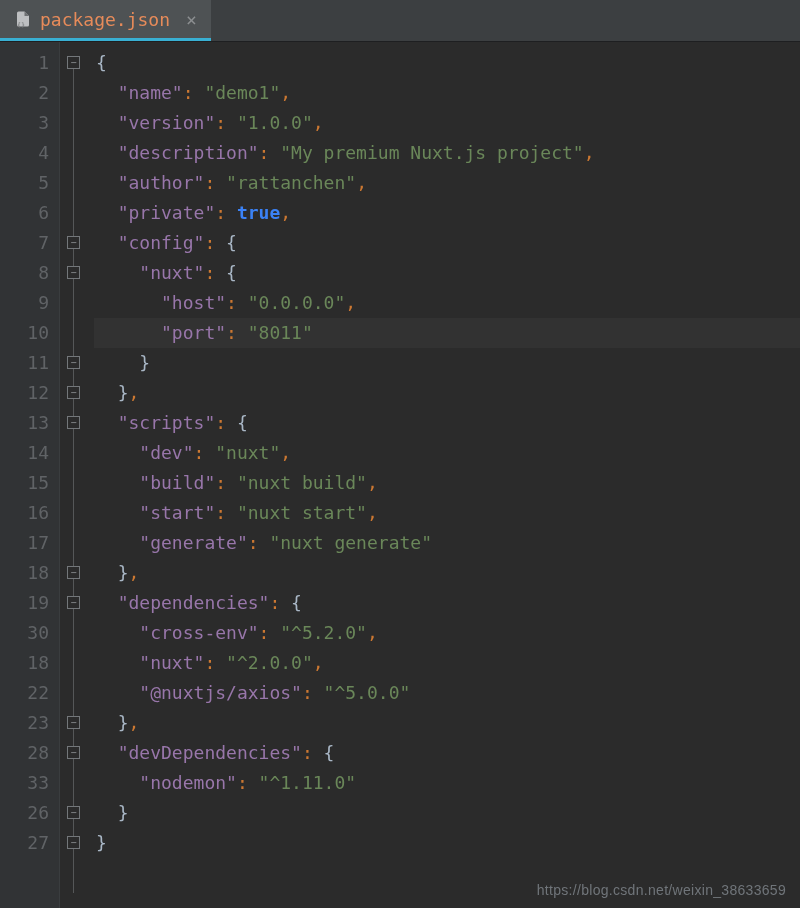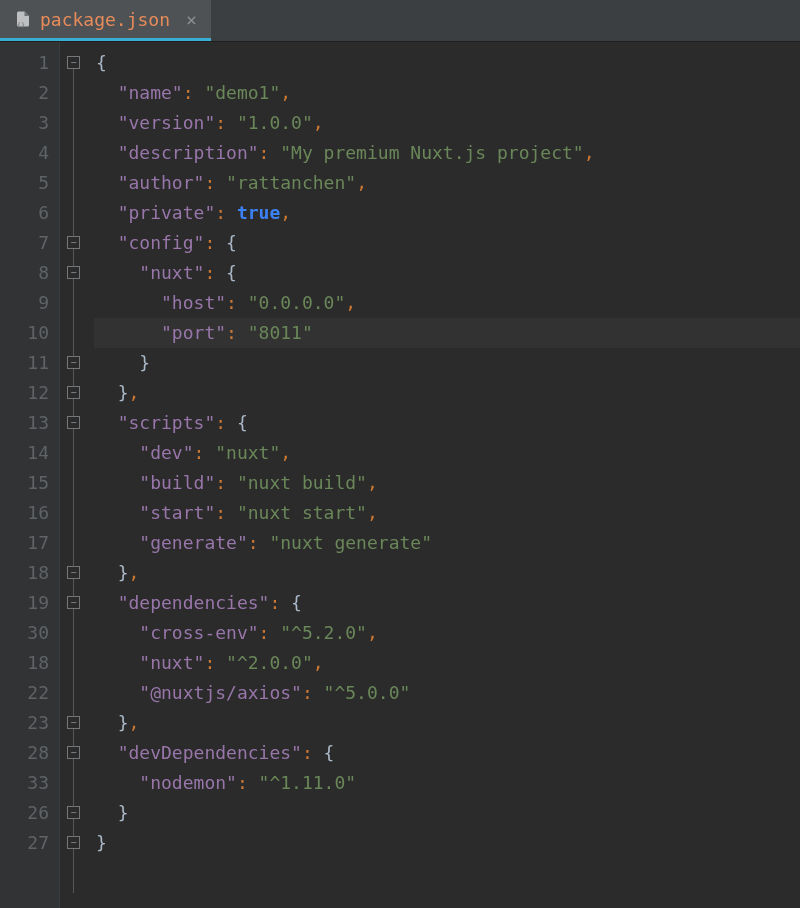--- a/index.html
+++ b/index.html
@@ -221,13 +221,14 @@
         <div class="row"><span>    </span><span class="k">"nuxt"</span><span class="p">: </span><span class="s">"^2.0.0"</span><span class="p">,</span></div>
         <div class="row"><span>    </span><span class="k">"@nuxtjs/axios"</span><span class="p">: </span><span class="s">"^5.0.0"</span></div>
         <div class="row"><span>  </span><span class="br">}</span><span class="p">,</span></div>
         <div class="row"><span>  </span><span class="k">"devDependencies"</span><span class="p">: </span><span class="br">{</span></div>
         <div class="row"><span>    </span><span class="k">"nodemon"</span><span class="p">: </span><span class="s">"^1.11.0"</span></div>
         <div class="row"><span>  </span><span class="br">}</span></div>
         <div class="row"><span></span><span class="br">}</span></div>
       </div>
   </div>
 
+  <div class="watermark">https://blog.csdn.net/weixin_38633659</div>
 </div>
 
 </body></html>

